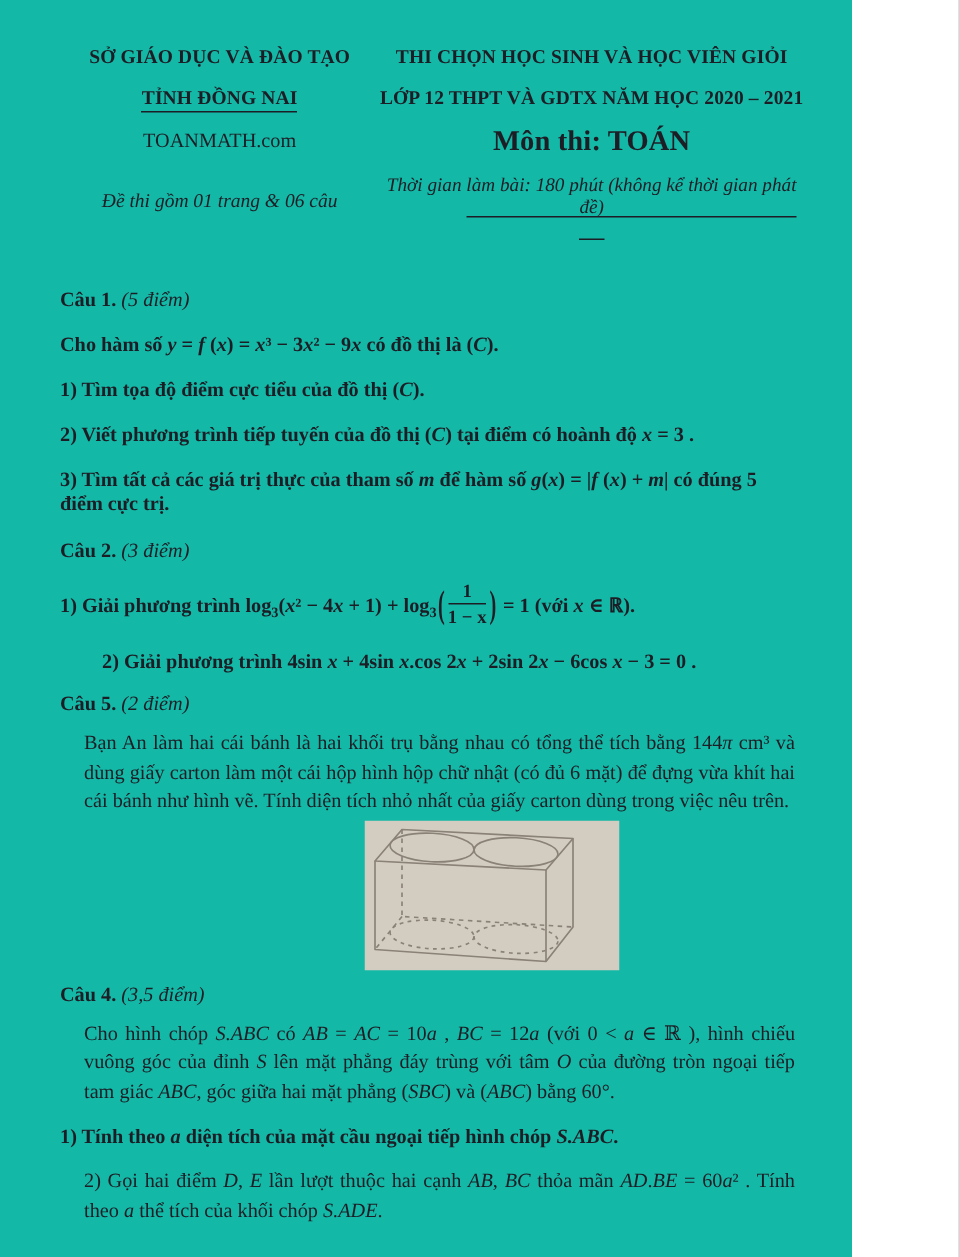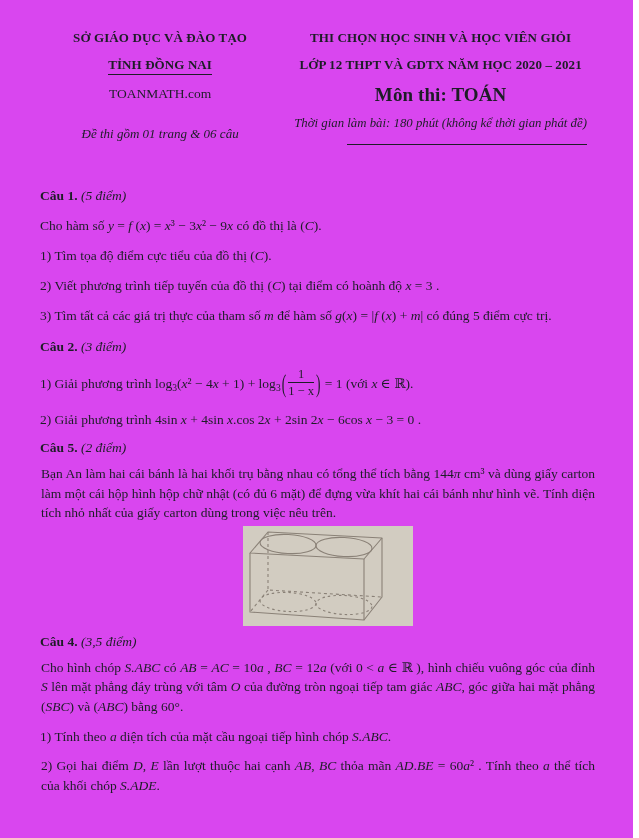--- a/index.html
+++ b/index.html
@@ -1,37 +1,37 @@
 <!DOCTYPE html>
 <html><head>
 <meta charset="utf-8">
 <style>
   html,body{margin:0;padding:0;background:#ffffff;}
   .page{
-    width:633px;height:838px;background:#d946ef;overflow:hidden;
+    width:568px;height:838px;background:#14b8a6;overflow:hidden;
     font-family:"Liberation Serif","DejaVu Serif",serif;
     color:#1d1d26;position:relative;box-sizing:border-box;
   }
   
   .header{display:flex;justify-content:space-between;padding:30px 30px 0 42px;}
   .h-col{text-align:center;}
   .h-left{width:240px;}
   .h-right{width:330px;}
   .h-b{font-weight:bold;font-size:13px;margin:0 0 11px 0;letter-spacing:.1px;}
   .h-n{font-size:13.5px;margin:0 0 24px 0;}
   .h-i{font-style:italic;font-size:13px;margin:0;}
   .u-heavy{display:inline-block;border-bottom:1.6px solid #1d1d26;padding-bottom:1px;}
   .u-thin{border-bottom:1px solid #1d1d26;padding-bottom:14px;}
   
   .main{padding:0 38px 0 40px;margin-top:46px;font-size:13.5px;}
   .qhead{margin:0;}
   .qlabel{font-weight:bold;}
   .qpoints{font-style:italic;}
-  p.line{margin:14px 0 0 0;}
-  p.para{margin:8px 0 0 1px;line-height:19.5px;text-align:justify;}
+  p.line{margin:14px 0 0 0;font-weight:bold;}
+  p.para{margin:8px 0 0 16px;line-height:19.5px;text-align:justify;}
   .mt8{margin-top:8px;}
   .mt12{margin-top:12px;}
   .mt15{margin-top:15px;}
   .tall{line-height:30px;margin-top:8px;}
   
   .r-i{font-style:italic;}
   .r-sub{font-size:9.5px;vertical-align:-3px;}
   .r-paren{display:inline-block;transform:scaleY(1.9);vertical-align:middle;padding:0 1px;margin-top:-2px;}
   .frac{display:inline-block;vertical-align:middle;text-align:center;line-height:1.12;font-size:12.5px;margin:0 1px;transform:translateY(-2px);}
   .frac .num{display:block;border-bottom:1px solid currentColor;padding:0 5px 1px;}
@@ -66,21 +66,21 @@
       <p class="qhead"><span class="qlabel">Câu 1.</span> <span class="qpoints">(5 điểm)</span></p>
       <p class="line"><span>Cho hàm số </span><span class="r-i">y</span><span> = </span><span class="r-i">f</span><span> (</span><span class="r-i">x</span><span>) = </span><span class="r-i">x</span><span>³ − 3</span><span class="r-i">x</span><span>² − 9</span><span class="r-i">x</span><span> có đồ thị là (</span><span class="r-i">C</span><span>).</span></p>
       <p class="line"><span>1) Tìm tọa độ điểm cực tiểu của đồ thị (</span><span class="r-i">C</span><span>).</span></p>
       <p class="line"><span>2) Viết phương trình tiếp tuyến của đồ thị (</span><span class="r-i">C</span><span>) tại điểm có hoành độ </span><span class="r-i">x</span><span> = 3 .</span></p>
       <p class="line"><span>3) Tìm tất cả các giá trị thực của tham số </span><span class="r-i">m</span><span> để hàm số </span><span class="r-i">g</span><span>(</span><span class="r-i">x</span><span>) = |</span><span class="r-i">f</span><span> (</span><span class="r-i">x</span><span>) + </span><span class="r-i">m</span><span>| có đúng 5 điểm cực trị.</span></p>
     </section>
 
     <section>
       <p class="qhead mt15"><span class="qlabel">Câu 2.</span> <span class="qpoints">(3 điểm)</span></p>
       <p class="line tall"><span>1) Giải phương trình </span><span>log</span><span class="r-sub">3</span><span>(</span><span class="r-i">x</span><span>² − 4</span><span class="r-i">x</span><span> + 1)</span><span> + log</span><span class="r-sub">3</span><span class="r-paren">(</span><span class="frac"><span class="num">1</span><span class="den">1 − x</span></span><span class="r-paren">)</span><span> = 1 (với </span><span class="r-i">x</span><span> ∈ ℝ).</span></p>
-      <p class="line" style="margin-top:9px;"><span>2) Giải phương trình 4sin </span><span class="r-i">x</span><span> + 4sin </span><span class="r-i">x</span><span>.cos 2</span><span class="r-i">x</span><span> + 2sin 2</span><span class="r-i">x</span><span> − 6cos </span><span class="r-i">x</span><span> − 3 = 0 .</span></p>
+      <p class="line" style="margin-top:9px;margin-left:28px;"><span>2) Giải phương trình 4sin </span><span class="r-i">x</span><span> + 4sin </span><span class="r-i">x</span><span>.cos 2</span><span class="r-i">x</span><span> + 2sin 2</span><span class="r-i">x</span><span> − 6cos </span><span class="r-i">x</span><span> − 3 = 0 .</span></p>
     </section>
 
     <section>
       <p class="qhead mt12"><span class="qlabel">Câu 5.</span> <span class="qpoints">(2 điểm)</span></p>
       <p class="para"><span>Bạn An làm hai cái bánh là hai khối trụ bằng nhau có tổng thể tích bằng 144</span><span class="r-i">π</span><span> cm³ và dùng giấy carton làm một cái hộp hình hộp chữ nhật (có đủ 6 mặt) để đựng vừa khít hai cái bánh như hình vẽ. Tính diện tích nhỏ nhất của giấy carton dùng trong việc nêu trên.</span></p>
       <div class="figwrap">
         <svg width="170" height="100" viewBox="0 0 170 100" xmlns="http://www.w3.org/2000/svg">
           <rect x="0" y="0" width="170" height="100" fill="#d2ccc1"></rect>
           <g fill="none" stroke-width="1.1" stroke-linejoin="round" stroke="#8a8177">
             <path d="M25 6 L139 12 L121 33 L7 27 Z"></path>

